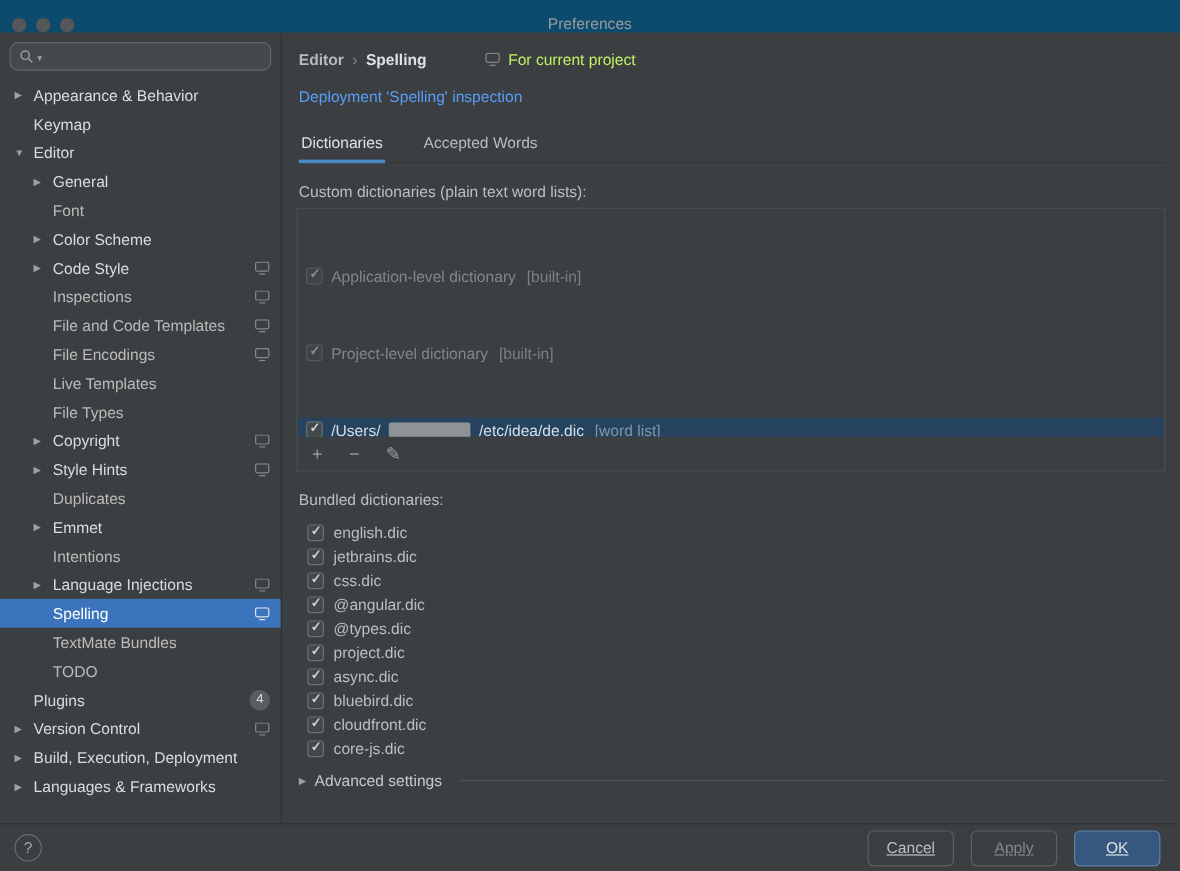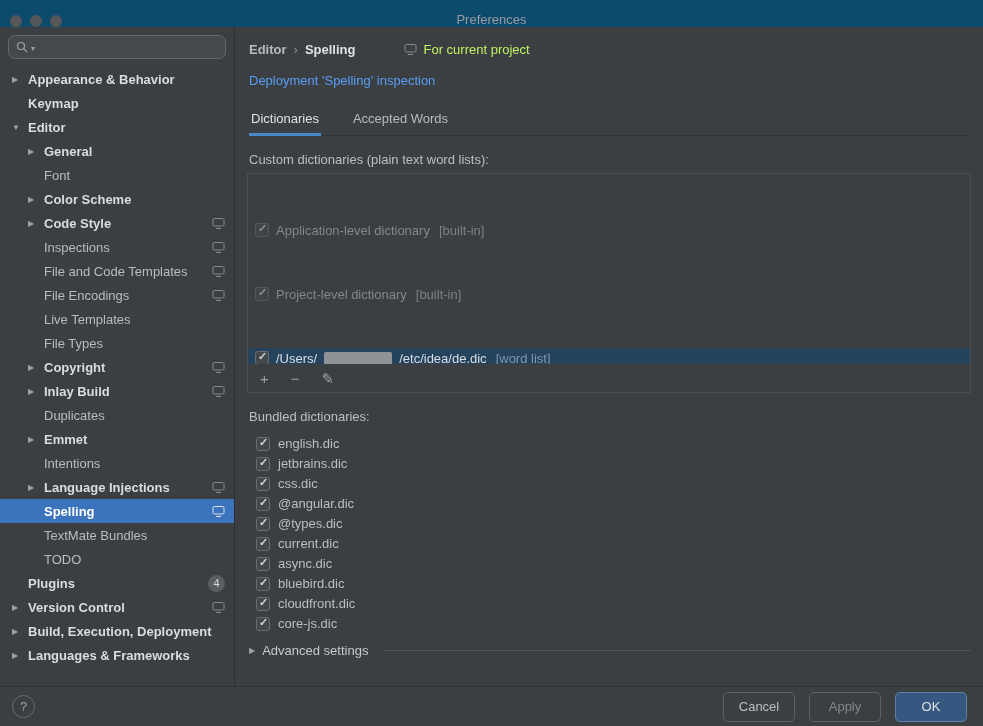--- a/index.html
+++ b/index.html
@@ -26,21 +26,21 @@
   .sidebar { flex: 0 0 235px; width: 235px; border-right: 1px solid #2e3133; display: flex; flex-direction: column; overflow: hidden; padding-top: 6px; }
   .search-box { margin: 2px 8px 8px 8px; height: 24px; background: #45494b; border: 1px solid #646869; border-radius: 7px; display: flex; align-items: center; padding: 0 7px; gap: 3px; }
   .search-box input { flex: 1; background: transparent; border: none; outline: none; color: #dddddd; font: inherit; min-width: 0; }
   .search-caret { font-size: 8px; color: #9da0a2; margin-top: 2px; }
   .tree { flex: 1 1 auto; overflow: hidden; }
   .tree-item { height: 24px; display: flex; align-items: center; padding-right: 9px; cursor: pointer; white-space: nowrap; }
   .tree-item.indent0 { padding-left: 12px; }
   .tree-item.indent1 { padding-left: 28px; }
   .arrow { flex: 0 0 16px; width: 16px; font-size: 8px; color: #9ea1a3; }
   .lab { color: #bbbbbb; }
-  .tree-item.bold .lab { font-weight: bold; color: #dadcde; }
+  .tree-item.bold .lab { font-weight: normal; color: #dadcde; }
   .tree-item.selected { background: var(--sidebar-selection, #3b74bc); }
   .tree-item.selected .lab { color: #ffffff; }
   .tree-item.selected .pp-icon { color: #d9e3ee; }
   .badge { margin-left: auto; width: 17px; height: 17px; border-radius: 50%; background: #5b5e60; color: #d8dadc; font-size: 11px; display: flex; align-items: center; justify-content: center; }
   .pp-icon { margin-left: auto; color: #87898b; display: flex; align-items: center; }
 
   
   .content { flex: 1 1 auto; padding: 8px 12px 0 12px; min-width: 0; overflow: hidden; }
   .breadcrumb { height: 28px; display: flex; align-items: center; gap: 7px; padding-left: 2px; }
   .bc-section { font-weight: bold; color: #b8babc; }
@@ -79,21 +79,21 @@
 
   .advanced { margin-top: 12px; display: flex; align-items: center; gap: 7px; padding-left: 2px; cursor: pointer; }
   .adv-arrow { font-size: 8px; color: #9ea1a3; }
   .adv-label { color: #c6c8ca; }
   .adv-line { flex: 1; border-top: 1px solid #515456; margin-left: 8px; }
 
   
   .footer { flex: 0 0 40px; border-top: 1px solid #2f3233; display: flex; align-items: center; padding: 0 16px 0 12px; }
   .help-btn { width: 23px; height: 23px; border-radius: 50%; border: 1px solid #6a6d6f; background: transparent; color: #a3a6a8; font-size: 13px; display: flex; align-items: center; justify-content: center; cursor: pointer; font-family: inherit; }
   .footer-buttons { margin-left: auto; display: flex; gap: 14px; }
-  .btn { min-width: 72px; height: 30px; border-radius: 5px; border: 1px solid #5e6163; background: #3c3f41; color: #bcbec0; font: inherit; display: flex; align-items: center; justify-content: center; cursor: pointer; padding: 0 12px; }
+  .btn { min-width: 72px; height: 30px; border-radius: 5px; border: 1px solid #5e6163; background: #3c3f41; color: #bcbec0; font: inherit; display: flex; align-items: center; justify-content: center; cursor: pointer; padding: 0 12px; text-decoration: underline; }
   .btn.apply { color: #85888a; }
   .btn.ok { background: var(--primary-button, #365880); border-color: #5e80a6; color: #dfe1e5; }
 </style>
 </head>
 <body>
 
 <div class="window">
 
   <div class="titlebar">
     <div class="traffic">
@@ -194,21 +194,21 @@
             <span class="lab">Copyright</span>
             <span class="pp-icon">
               <svg width="13" height="11" viewBox="0 0 13 11">
                 <rect x="1" y="0.5" width="11" height="7.5" rx="1.5" fill="none" stroke="currentColor"></rect>
                 <line x1="4" y1="10.5" x2="9" y2="10.5" stroke="currentColor" stroke-width="1.2"></line>
               </svg>
             </span>
           </div>
           <div class="tree-item indent1 bold">
             <span class="arrow">▶</span>
-            <span class="lab">Inlay Build</span>
+            <span class="lab">Style Hints</span>
             <span class="pp-icon">
               <svg width="13" height="11" viewBox="0 0 13 11">
                 <rect x="1" y="0.5" width="11" height="7.5" rx="1.5" fill="none" stroke="currentColor"></rect>
                 <line x1="4" y1="10.5" x2="9" y2="10.5" stroke="currentColor" stroke-width="1.2"></line>
               </svg>
             </span>
           </div>
           <div class="tree-item indent1">
             <span class="arrow"></span>
             <span class="lab">Duplicates</span>
@@ -344,21 +344,21 @@
           <div class="bundled-row">
             <span class="cb checked"></span>
             <span class="bundled-label">@angular.dic</span>
           </div>
           <div class="bundled-row">
             <span class="cb checked"></span>
             <span class="bundled-label">@types.dic</span>
           </div>
           <div class="bundled-row">
             <span class="cb checked"></span>
-            <span class="bundled-label">current.dic</span>
+            <span class="bundled-label">project.dic</span>
           </div>
           <div class="bundled-row">
             <span class="cb checked"></span>
             <span class="bundled-label">async.dic</span>
           </div>
           <div class="bundled-row">
             <span class="cb checked"></span>
             <span class="bundled-label">bluebird.dic</span>
           </div>
           <div class="bundled-row">

